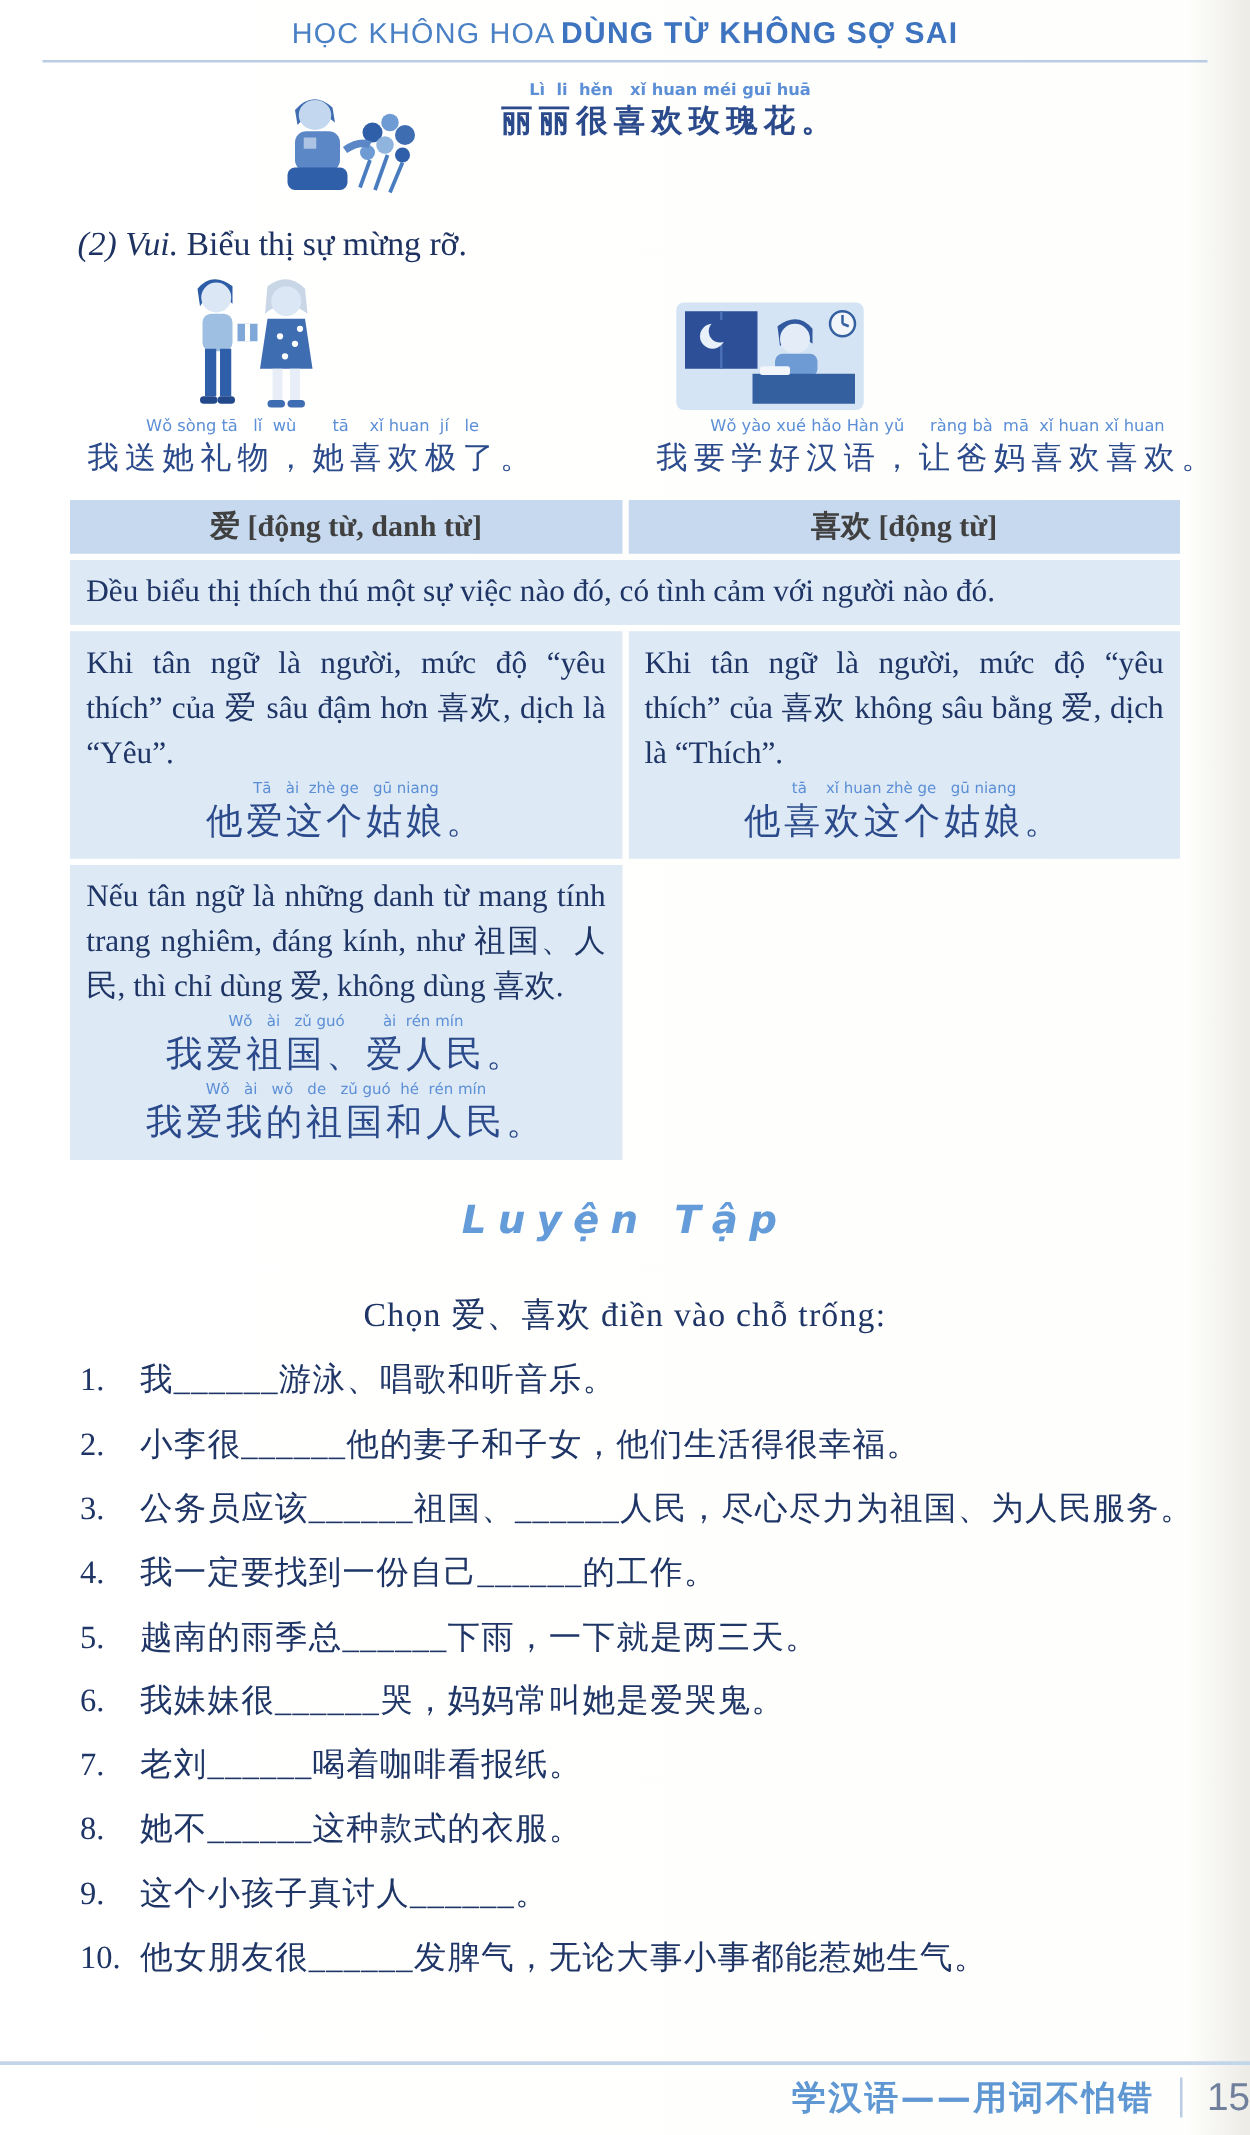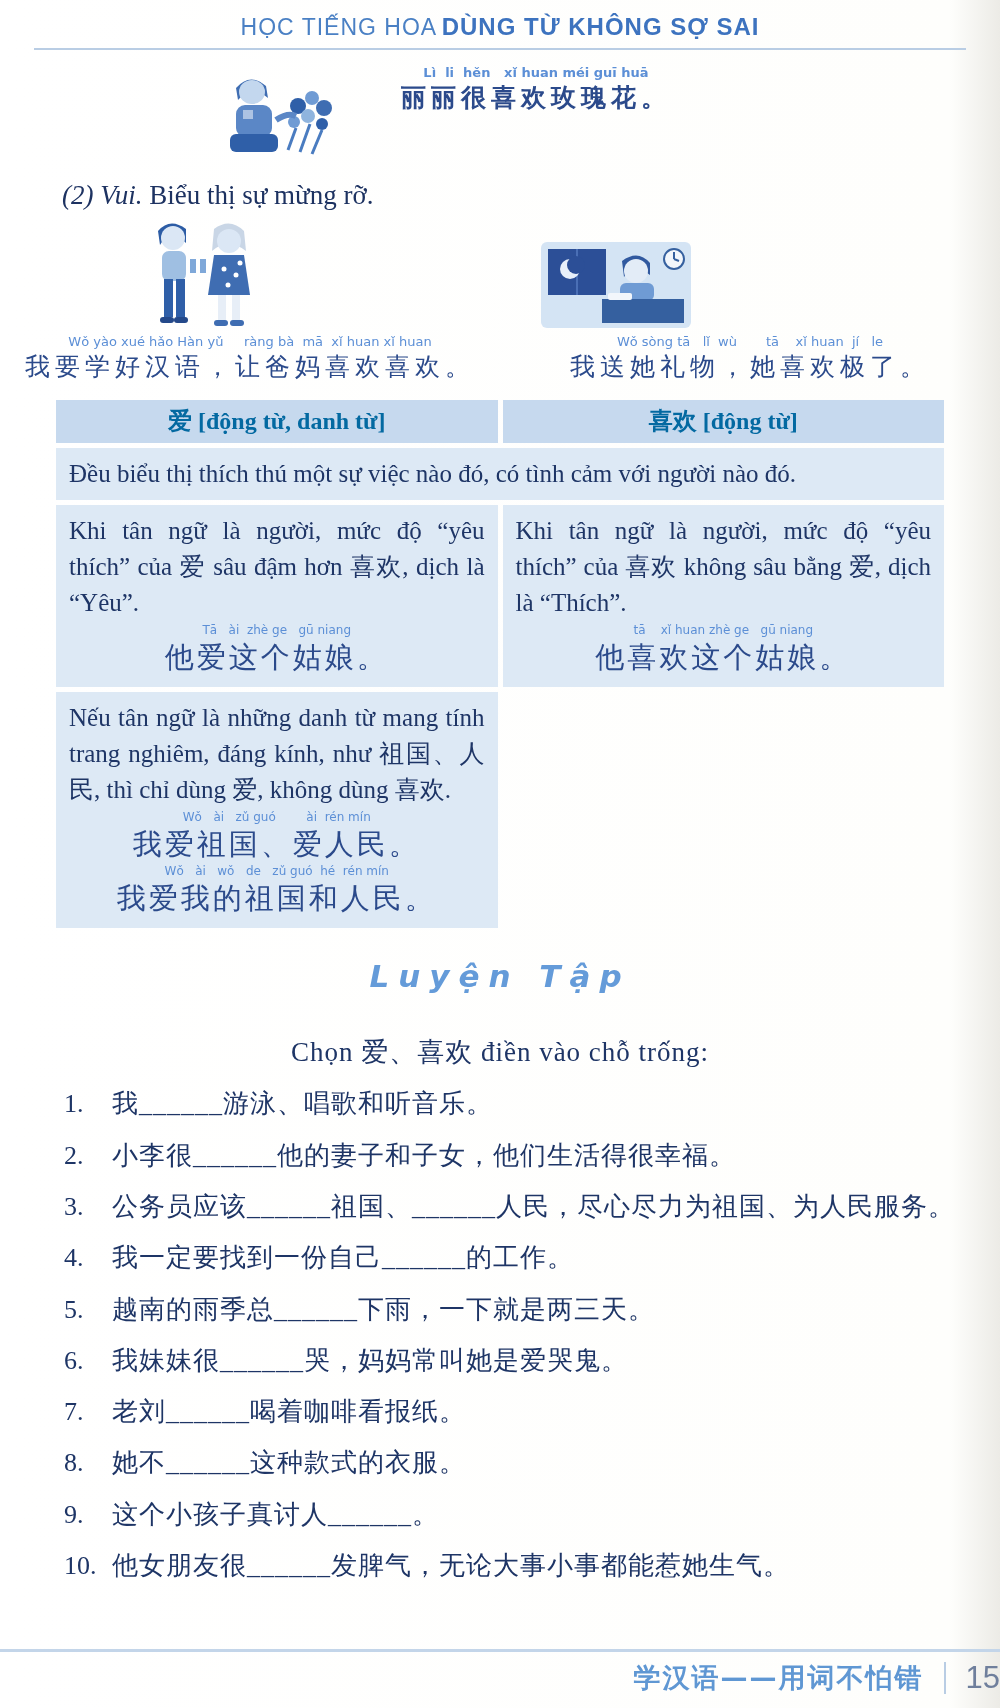--- a/index.html
+++ b/index.html
@@ -34,21 +34,21 @@
 
   .row-illos { display:flex; align-items:flex-end; margin-top:6px; }
   .illo-gift  { margin-left:140px; }
   .illo-study { margin-left:270px; }
 
   .row-ex { display:flex; margin-top:6px; }
   .ex-half { width:50%; display:flex; justify-content:center; }
 
   
   .cmp-table { width:888px; margin:18px auto 0; display:grid; grid-template-columns:1fr 1fr; gap:5px; }
-  .th { background:#c6d9ee; text-align:center; padding:5px 0 6px; font-size:24px; font-weight:bold; color:#0369a1; }
+  .th { background:#c6d9ee; text-align:center; padding:5px 0 6px; font-size:24px; font-weight:bold; color:#404040; }
   .cell { background:#dde9f5; padding:8px 13px 12px; font-size:25px; line-height:1.44; color:#1e3566; }
   .cell.span2 { grid-column:1 / -1; padding:8px 13px; }
   .cell .vn { text-align:justify; }
   .cell .example { margin-top:3px; }
 
   
   .practice-title { margin-top:30px; text-align:center; font-family:"DejaVu Sans", sans-serif;
     font-weight:bold; font-style:italic; color:#649bd9; font-size:31px; letter-spacing:9px; }
   .instruction { text-align:center; font-size:27px; margin-top:40px; color:#1e3566; letter-spacing:1px; }
   .ex-list { margin:14px 44px 0 64px; font-size:26px; color:#1e3566; }
@@ -62,21 +62,21 @@
   .brand { font-family:"DejaVu Sans", sans-serif; font-weight:bold; color:#5f97d3; font-size:27px; letter-spacing:2px; }
   .vbar { width:2px; height:32px; background:#b9cde4; }
   .pagenum { font-family:"Liberation Sans", sans-serif; color:#6f7f9c; font-size:31px; }
 </style>
 </head>
 <body>
 
 <div class="page">
 
   <div class="header">
-    <span class="reg">HỌC TIẾNG HOA</span>
+    <span class="reg">HỌC KHÔNG HOA</span>
     <span class="bold">DÙNG TỪ KHÔNG SỢ SAI</span>
   </div>
   <div class="header-rule"></div>
 
   <div class="row1">
     <svg class="illo-roses" width="165" height="88" viewBox="0 0 165 88">
       <path d="M40 16 Q54 0 70 14 L72 26 Q55 12 42 28 Z" fill="#3f6db2"></path>
       <ellipse cx="56" cy="20" rx="13" ry="12" fill="#c3d7ee"></ellipse>
       <rect x="40" y="33" width="36" height="32" rx="9" fill="#5b87c6"></rect>
       <rect x="47" y="38" width="10" height="9" fill="#ffffff" opacity="0.5"></rect>
@@ -135,28 +135,28 @@
       <circle cx="96" cy="30" r="12" fill="#e3ecf7"></circle>
       <rect x="80" y="42" width="34" height="18" rx="6" fill="#6f9bd4"></rect>
       <rect x="62" y="58" width="82" height="24" fill="#35609f"></rect>
       <rect x="68" y="52" width="24" height="7" rx="2" fill="#f2f6fb"></rect>
     </svg>
   </div>
 
   <div class="row-ex">
     <div class="ex-half">
       <div class="example">
+        <div class="pinyin">Wǒ sòng tā   lǐ  wù       tā    xǐ huan  jí   le</div>
+        <div class="hanzi">我送她礼物，她喜欢极了。</div>
+      </div>
+    </div>
+    <div class="ex-half">
+      <div class="example">
         <div class="pinyin">Wǒ yào xué hǎo Hàn yǔ     ràng bà  mā  xǐ huan xǐ huan</div>
         <div class="hanzi">我要学好汉语，让爸妈喜欢喜欢。</div>
-      </div>
-    </div>
-    <div class="ex-half">
-      <div class="example">
-        <div class="pinyin">Wǒ sòng tā   lǐ  wù       tā    xǐ huan  jí   le</div>
-        <div class="hanzi">我送她礼物，她喜欢极了。</div>
       </div>
     </div>
   </div>
 
   <div class="cmp-table">
     <div class="th">爱 [động từ, danh từ]</div>
     <div class="th">喜欢 [động từ]</div>
 
     <div class="cell span2">Đều biểu thị thích thú một sự việc nào đó, có tình cảm với người nào đó.</div>
 

